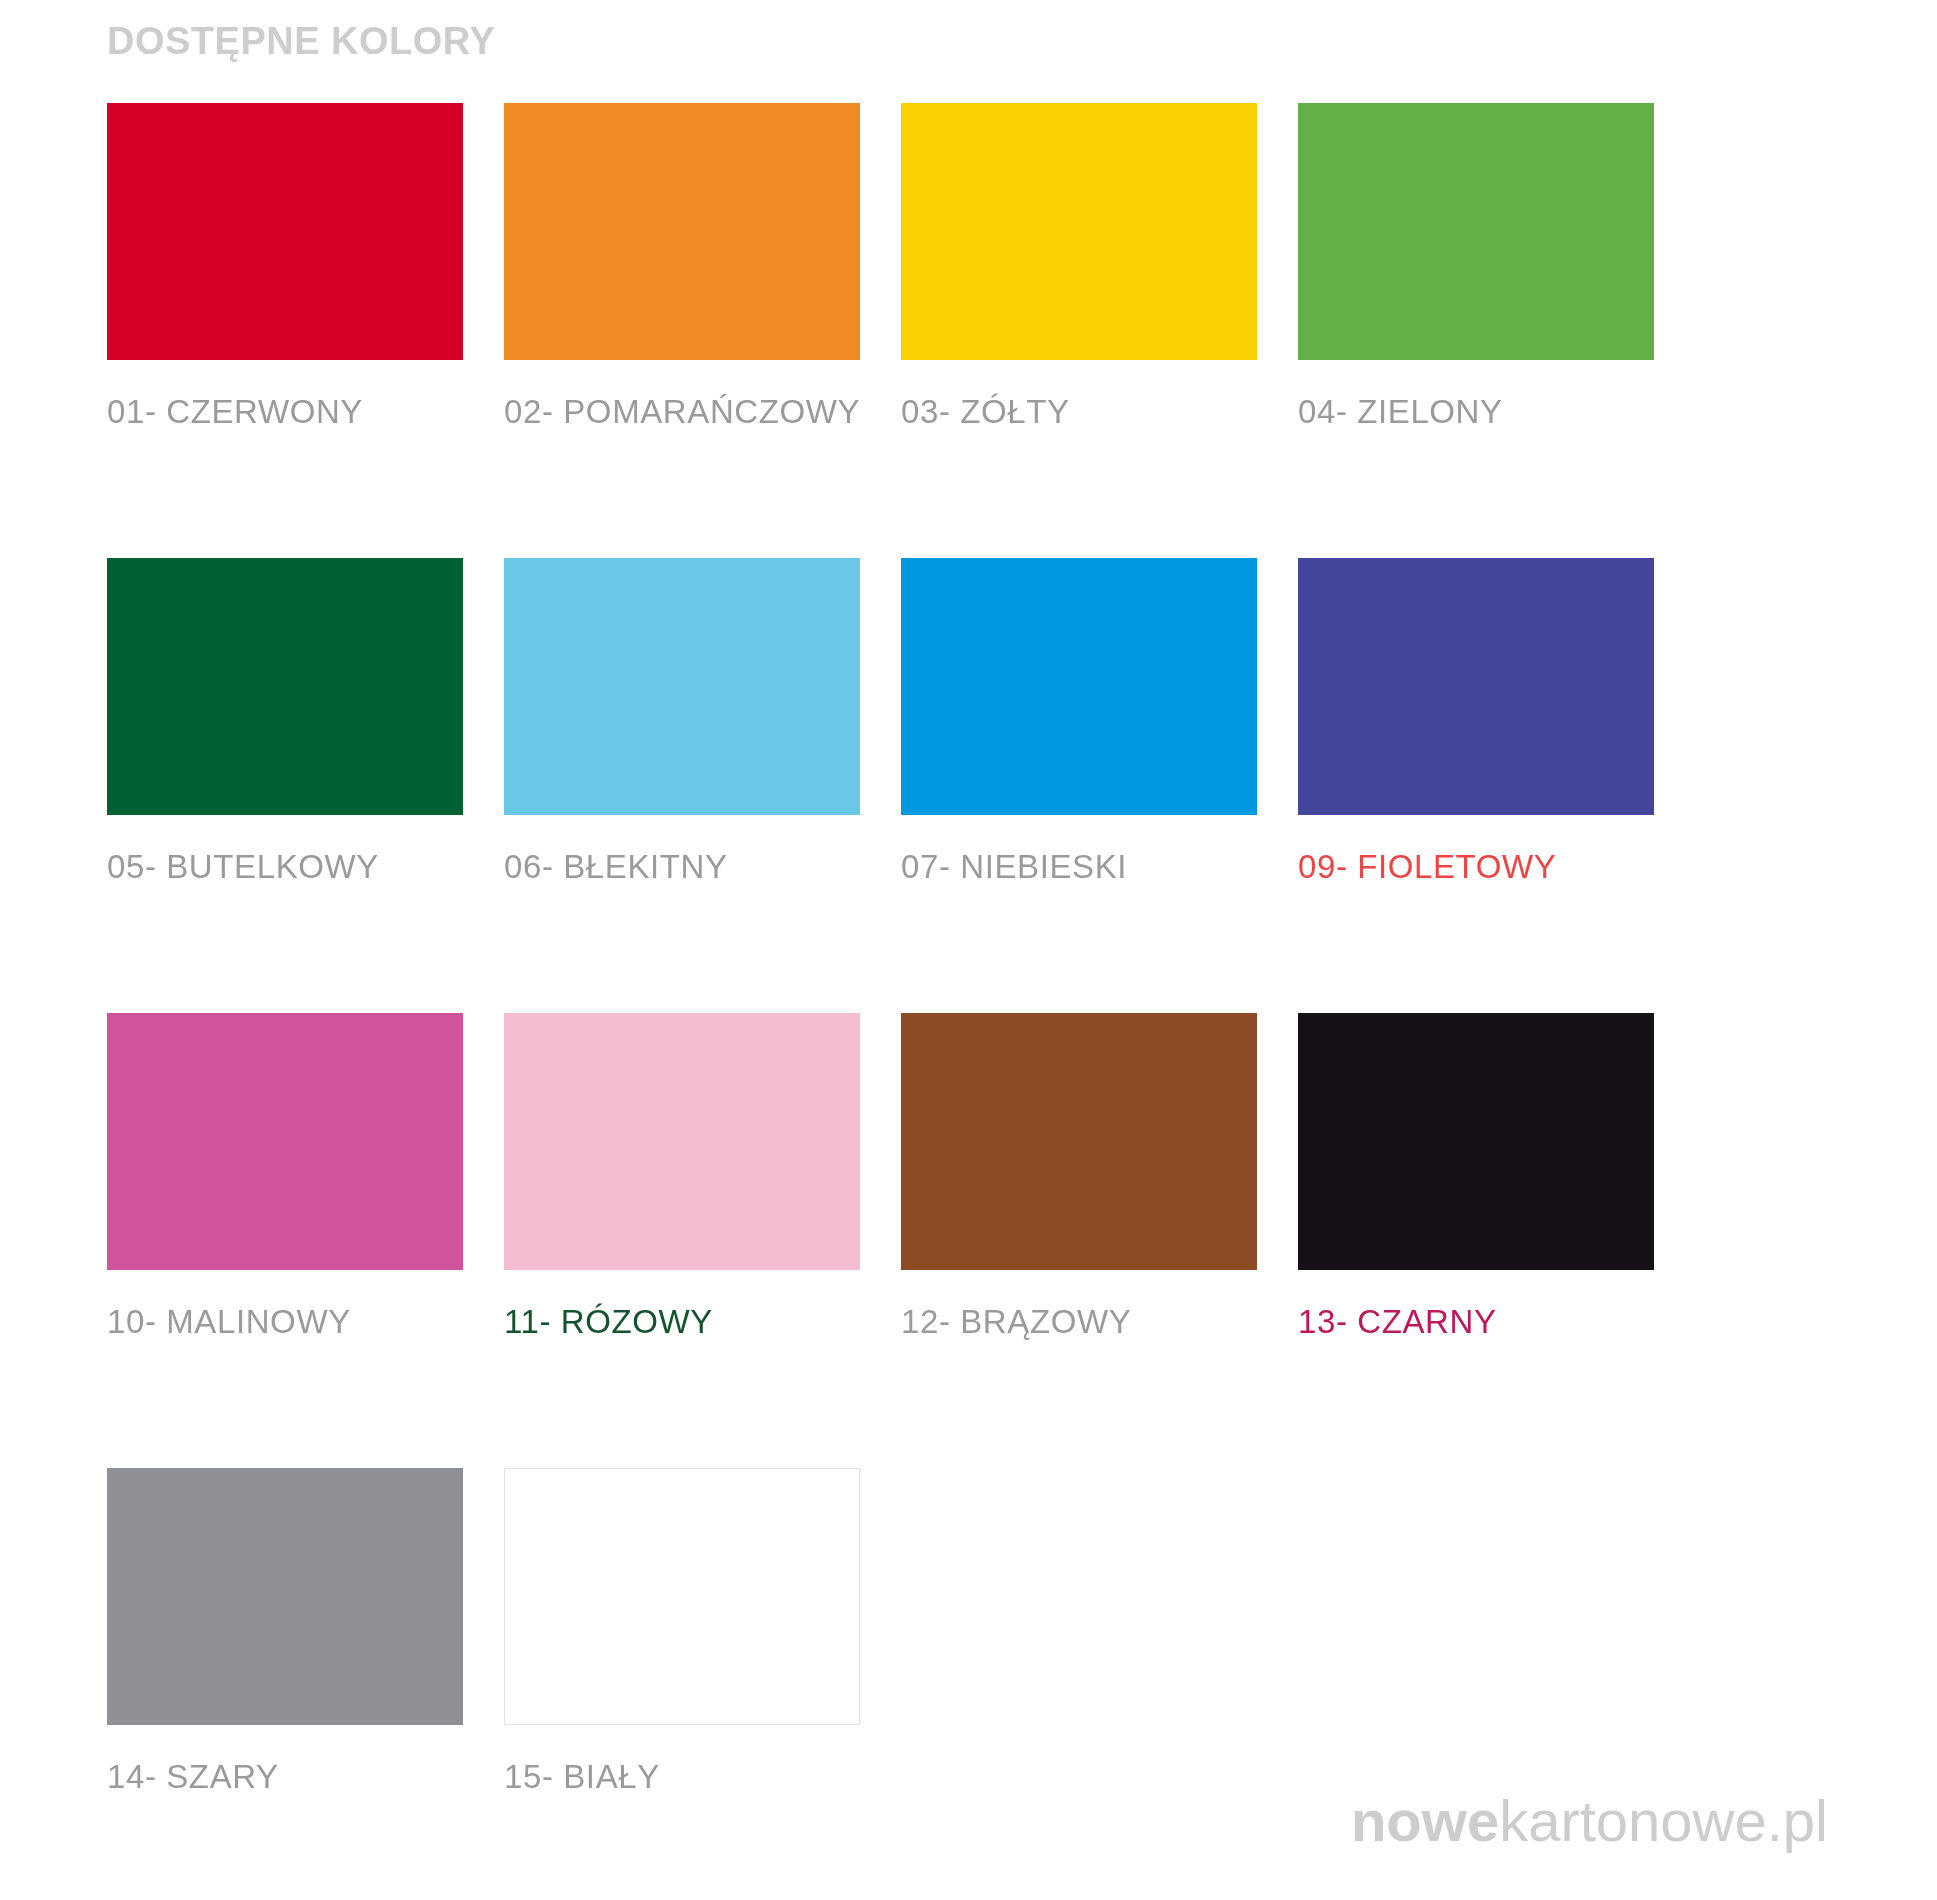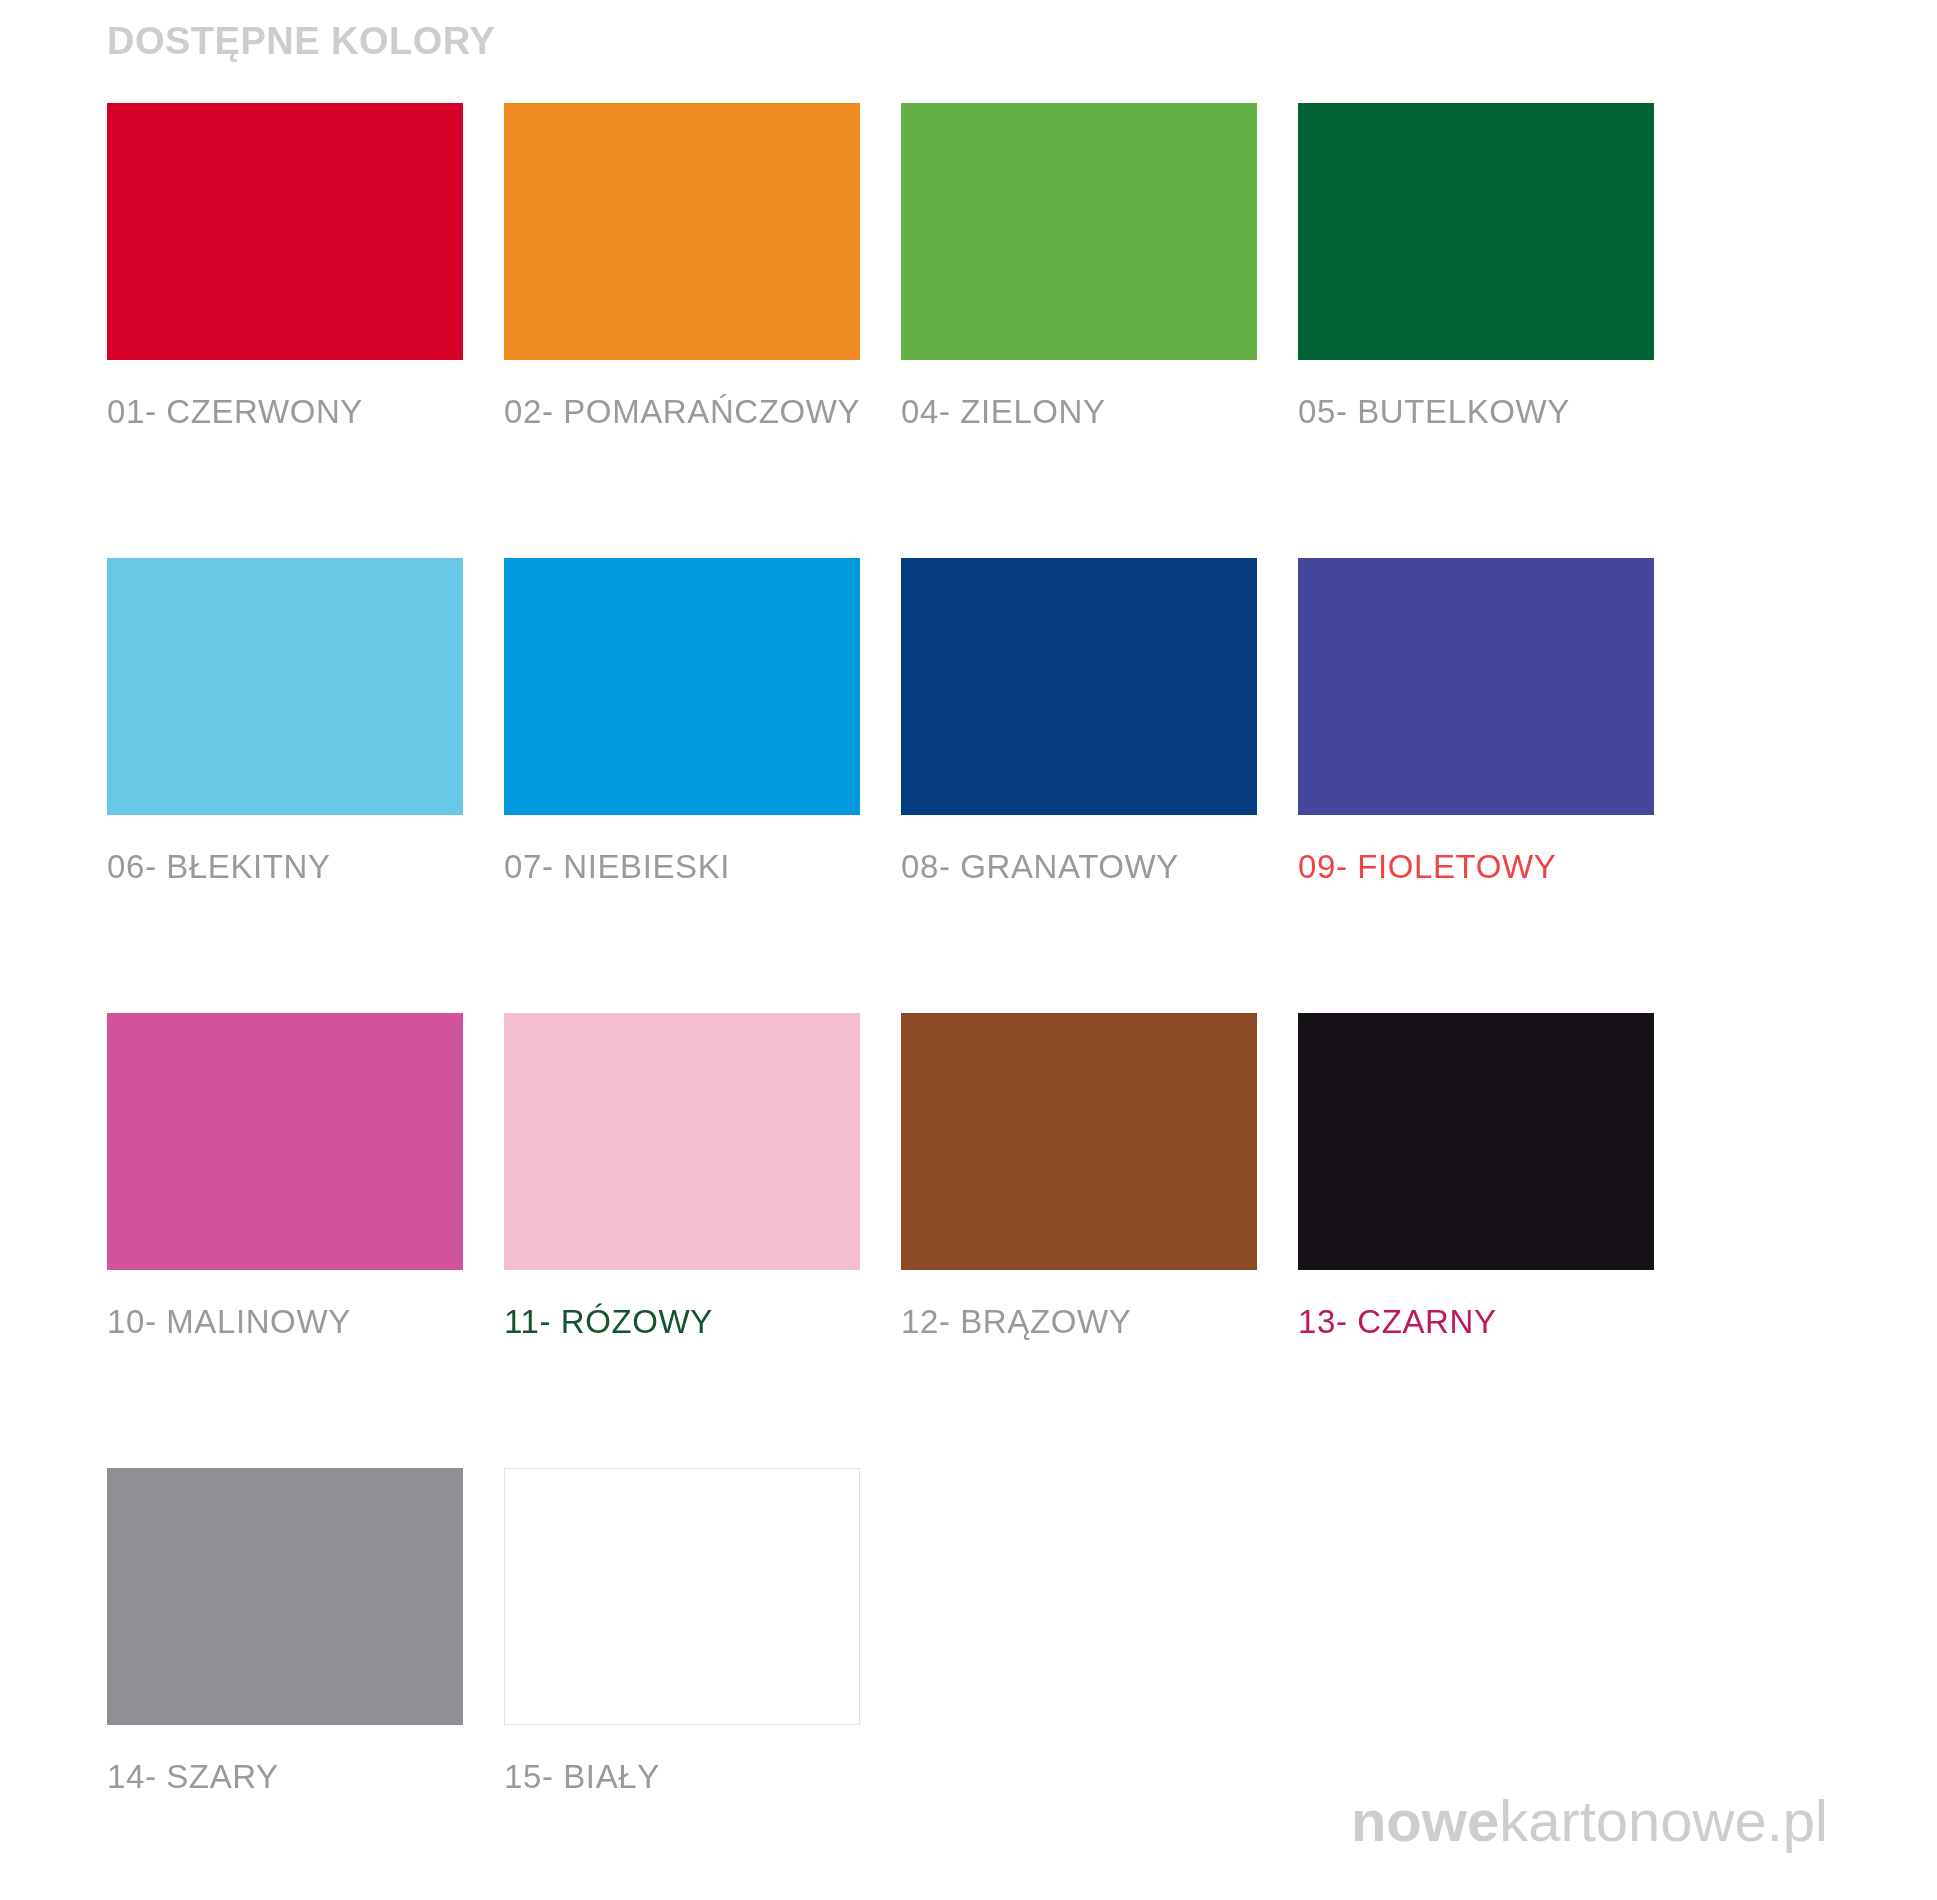--- a/index.html
+++ b/index.html
@@ -95,38 +95,38 @@
   <div class="grid">
       <div class="cell">
         <div class="swatch" style="background: rgb(213, 0, 39);"></div>
         <div class="caption" style="color: rgb(154, 154, 154);">01- CZERWONY</div>
       </div>
       <div class="cell">
         <div class="swatch" style="background: rgb(238, 139, 34);"></div>
         <div class="caption" style="color: rgb(154, 154, 154);">02- POMARAŃCZOWY</div>
       </div>
       <div class="cell">
+        <div class="swatch" style="background: rgb(251, 208, 0);"></div>
+        <div class="caption" style="color: rgb(154, 154, 154);">03- ZÓŁTY</div>
+      </div>
+      <div class="cell">
         <div class="swatch" style="background: rgb(100, 175, 70);"></div>
         <div class="caption" style="color: rgb(154, 154, 154);">04- ZIELONY</div>
       </div>
       <div class="cell">
         <div class="swatch" style="background: rgb(0, 98, 51);"></div>
         <div class="caption" style="color: rgb(154, 154, 154);">05- BUTELKOWY</div>
       </div>
       <div class="cell">
         <div class="swatch" style="background: rgb(104, 200, 230);"></div>
         <div class="caption" style="color: rgb(154, 154, 154);">06- BŁEKITNY</div>
       </div>
       <div class="cell">
         <div class="swatch" style="background: rgb(0, 153, 224);"></div>
         <div class="caption" style="color: rgb(154, 154, 154);">07- NIEBIESKI</div>
-      </div>
-      <div class="cell">
-        <div class="swatch" style="background: rgb(6, 61, 127);"></div>
-        <div class="caption" style="color: rgb(154, 154, 154);">08- GRANATOWY</div>
       </div>
       <div class="cell">
         <div class="swatch" style="background: rgb(68, 70, 155);"></div>
         <div class="caption" style="color: #ef4444;">09- FIOLETOWY</div>
       </div>
       <div class="cell">
         <div class="swatch" style="background: rgb(209, 83, 155);"></div>
         <div class="caption" style="color: rgb(154, 154, 154);">10- MALINOWY</div>
       </div>
       <div class="cell">

